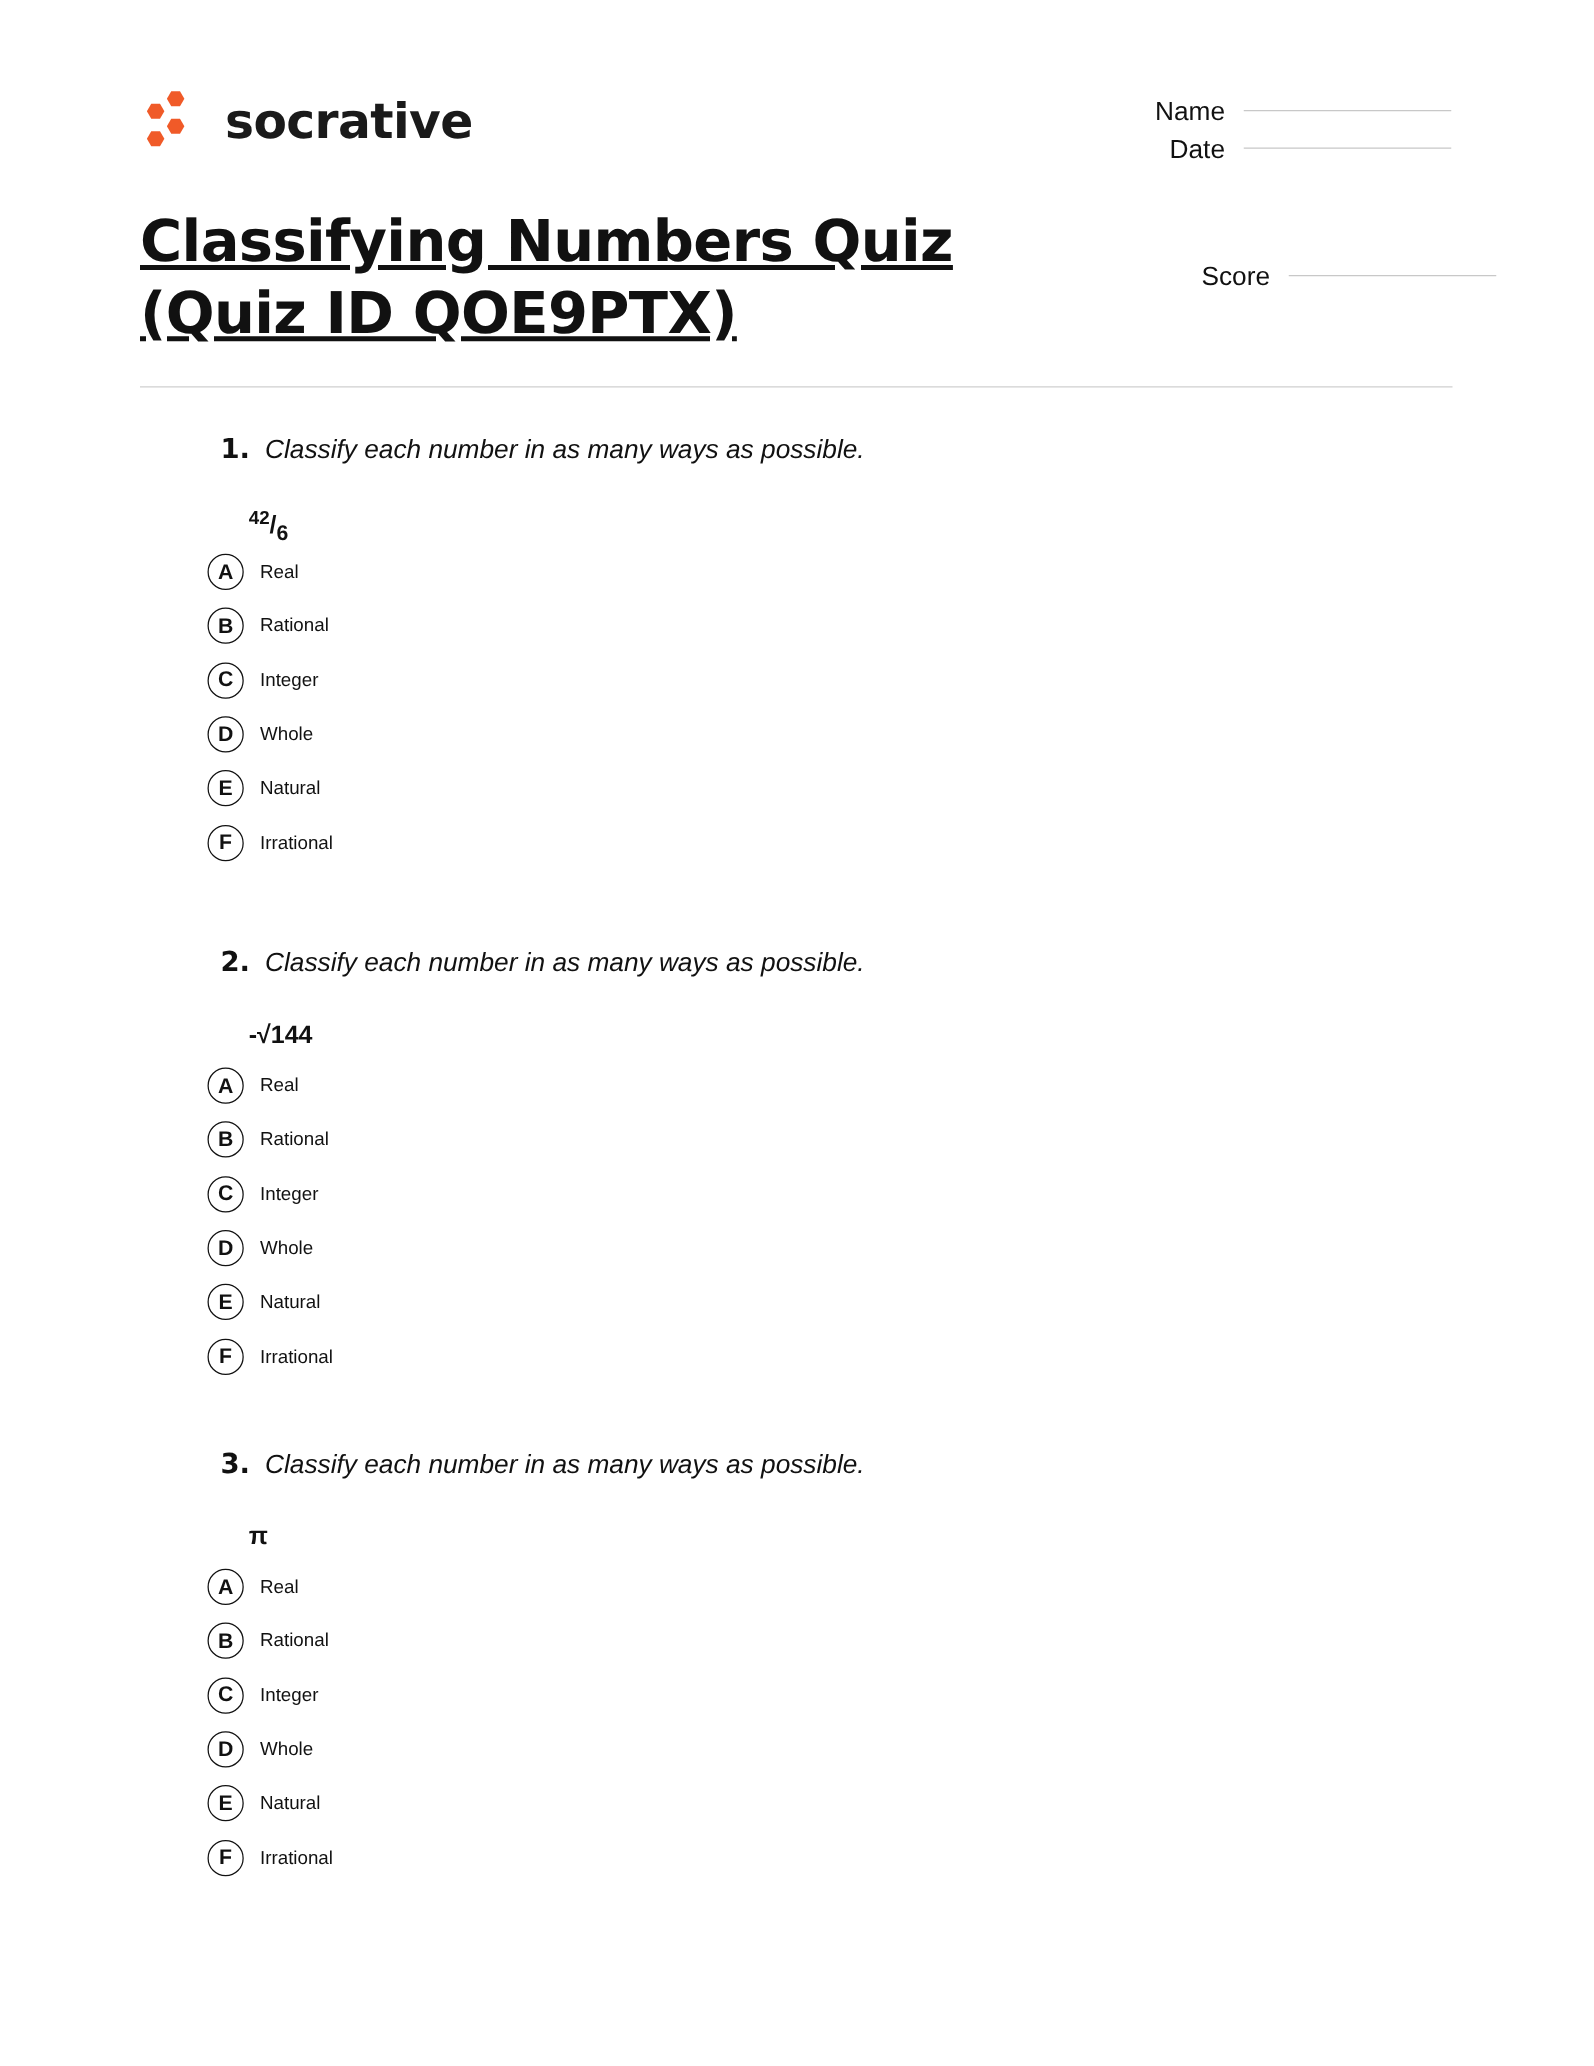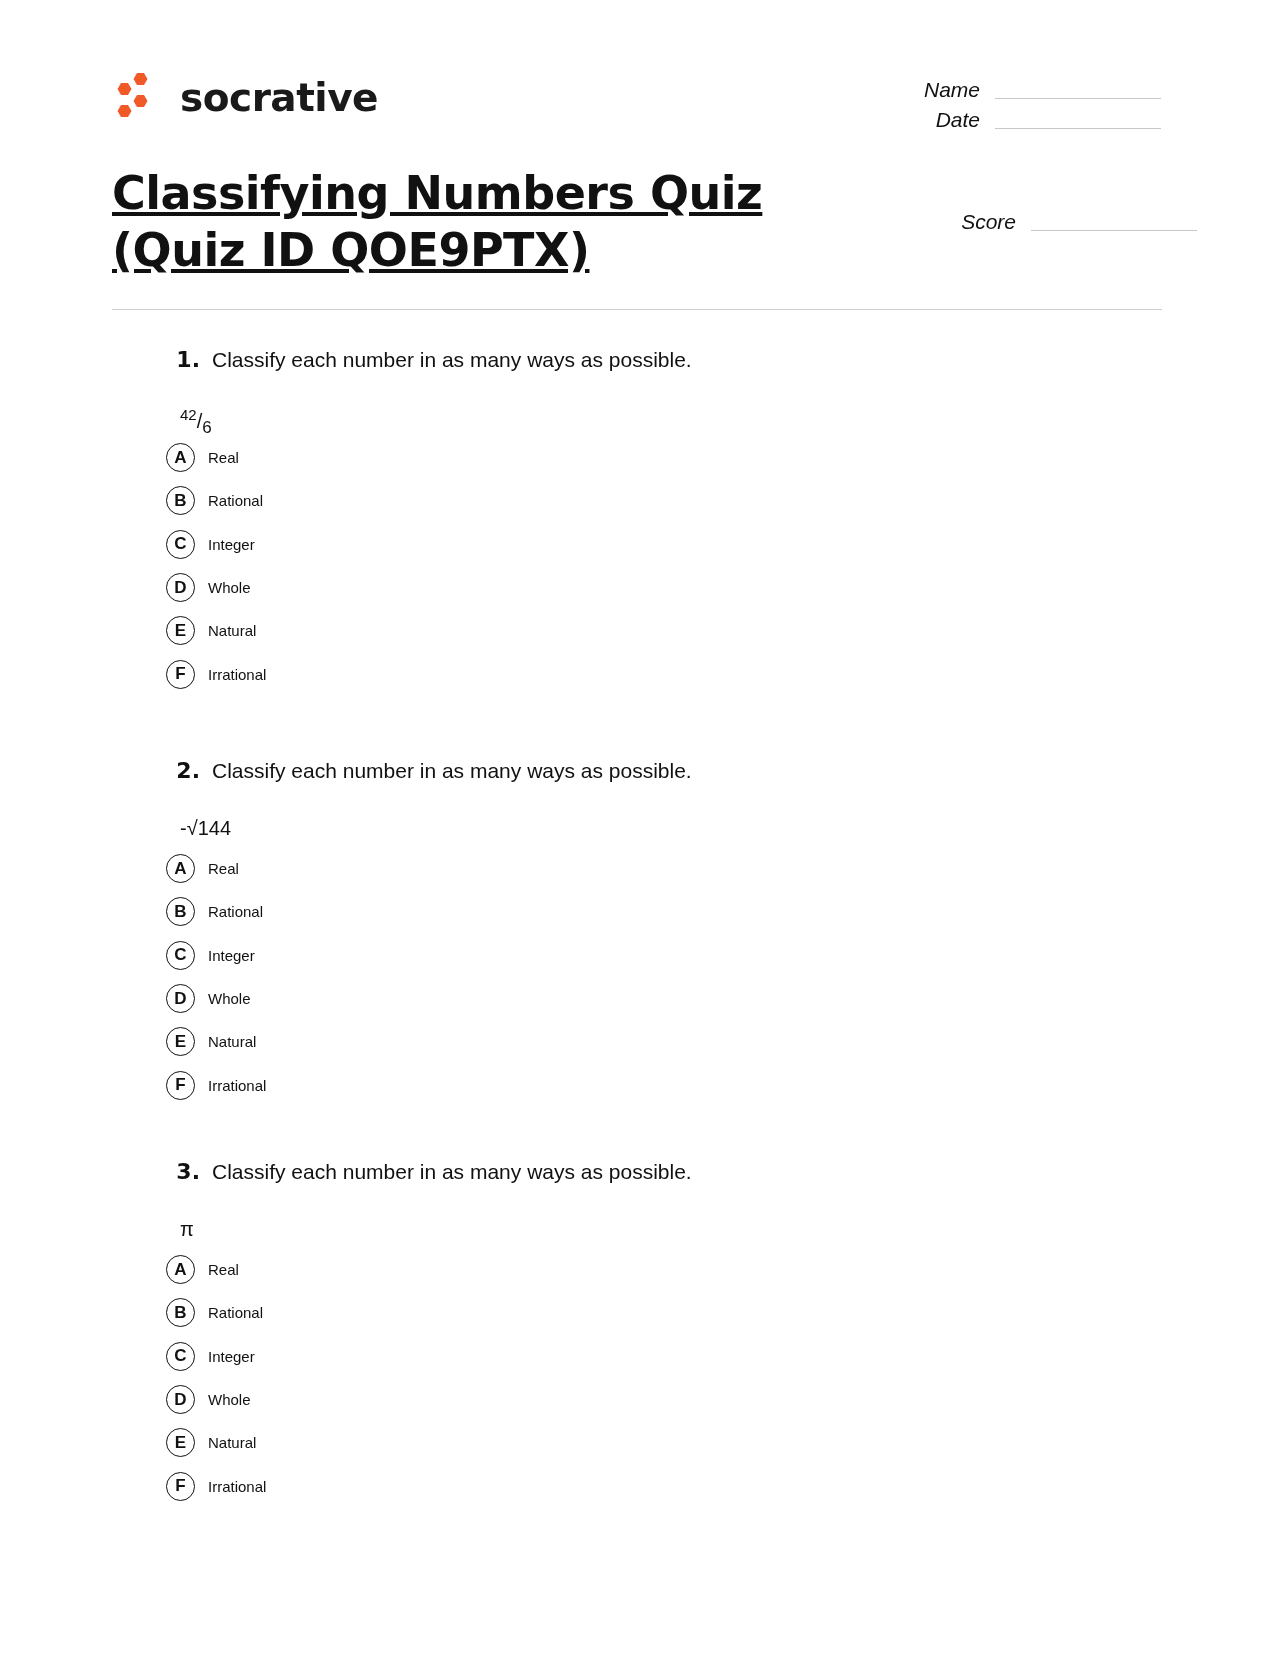--- a/index.html
+++ b/index.html
@@ -5,30 +5,30 @@
   html, body { margin: 0; padding: 0; background: #ffffff; }
   body { width: 1275px; height: 1653px; position: relative; overflow: hidden;
          font-family: "Liberation Sans", sans-serif; color: #111; }
   .logo { position: absolute; left: 112px; top: 72px; display: flex; align-items: center; gap: 18px; }
   .logo svg { width: 38px; height: 50px; }
   .logo-text { font-family: "DejaVu Sans", sans-serif; font-size: 39px; font-weight: bold;
                color: #1a1a1a; margin-left: 12px; letter-spacing: -0.5px; }
   .title { position: absolute; left: 112px; top: 165px; width: 760px;
            font-family: "DejaVu Sans", sans-serif; font-weight: bold; font-size: 46px;
            line-height: 57px; color: #111; letter-spacing: -0.5px; text-decoration: underline; }
-  .field { position: absolute; display: flex; align-items: flex-end; font-style: italic; }
+  .field { position: absolute; display: flex; align-items: center; }
   .field-label { font-size: 21px; width: 130px; text-align: right; color: #111; }
   .field-line { width: 166px; height: 0; border-bottom: 1.5px solid #c8c8c8; margin-left: 15px; margin-bottom: 3px; }
   .divider { position: absolute; left: 112px; top: 309px; width: 1050px; height: 0; border-top: 1.5px solid #cfcfcf; }
   .question { position: absolute; left: 160px; width: 900px; }
   .q-head { display: flex; align-items: baseline; }
   .q-num { width: 52px; text-align: right; font-family: "DejaVu Sans", sans-serif; font-weight: bold;
            font-size: 22px; padding-right: 12px; box-sizing: border-box; }
-  .q-text { font-size: 21px; color: #111; }
-  .q-expr { margin-left: 20px; margin-top: 34px; font-weight: normal; font-size: 20px; height: 30px; }
+  .q-text { font-size: 21px; color: #111; font-style: italic; }
+  .q-expr { margin-left: 39px; margin-top: 34px; font-weight: bold; font-size: 20px; height: 30px; }
   .q-expr sup { font-size: 15px; }
   .q-expr sub { font-size: 17px; }
   .opt { display: flex; align-items: center; height: 43.3px; }
   .bubble { width: 29px; height: 29px; border: 1.8px solid #111; border-radius: 50%;
             display: flex; align-items: center; justify-content: center;
             font-weight: bold; font-size: 17px; box-sizing: border-box; margin-left: 6px; }
   .opt-label { font-size: 15px; margin-left: 13px; }
 </style>
 </head>
 <body>

